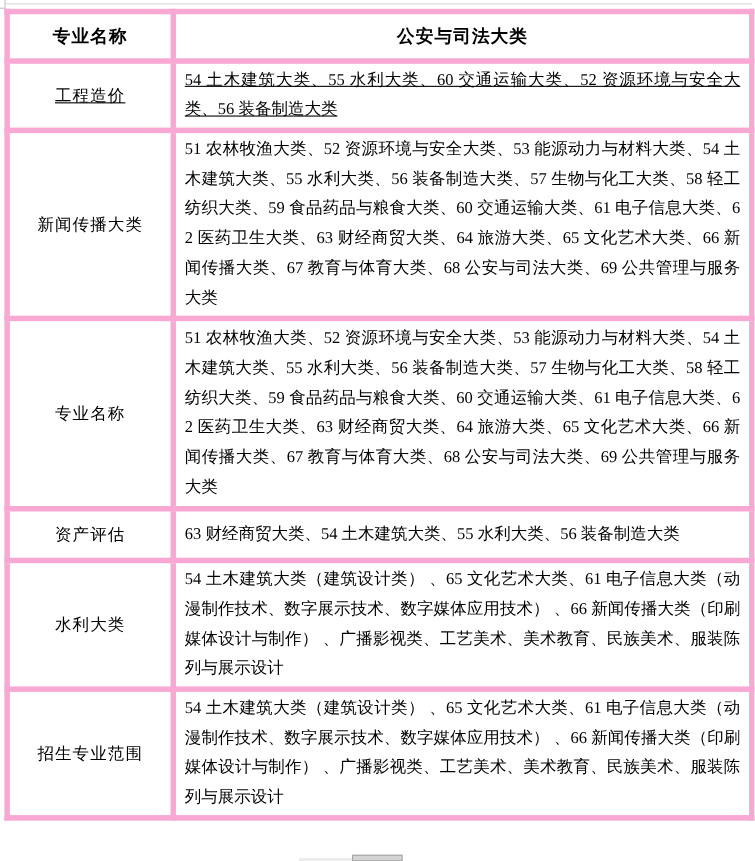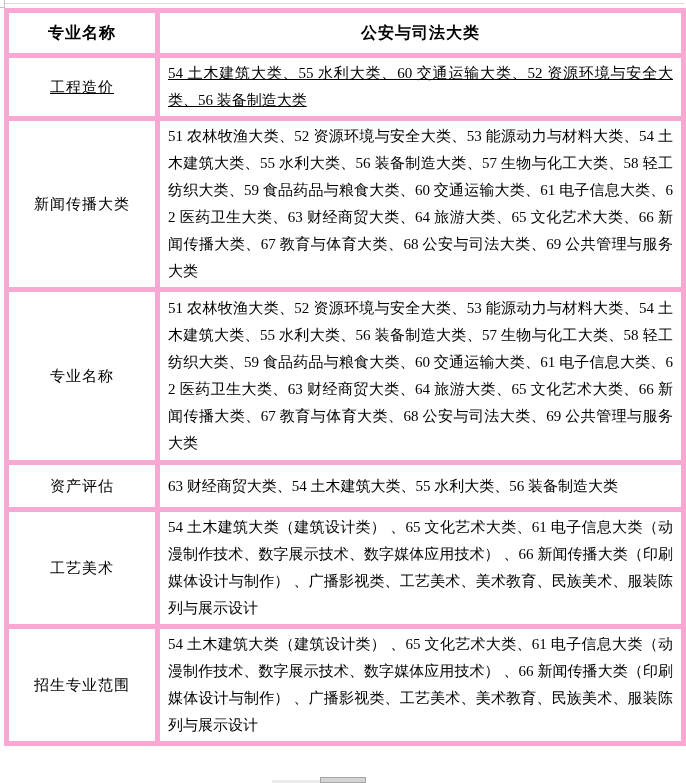--- a/index.html
+++ b/index.html
@@ -127,21 +127,21 @@
     </tr>
     <tr class="r3">
       <td class="major-cell">专业名称</td>
       <td class="scope-cell">51 农林牧渔大类、52 资源环境与安全大类、53 能源动力与材料大类、54 土木建筑大类、55 水利大类、56 装备制造大类、57 生物与化工大类、58 轻工纺织大类、59 食品药品与粮食大类、60 交通运输大类、61 电子信息大类、62 医药卫生大类、63 财经商贸大类、64 旅游大类、65 文化艺术大类、66 新闻传播大类、67 教育与体育大类、68 公安与司法大类、69 公共管理与服务大类</td>
     </tr>
     <tr class="r4">
       <td class="major-cell">资产评估</td>
       <td class="scope-cell">63 财经商贸大类、54 土木建筑大类、55 水利大类、56 装备制造大类</td>
     </tr>
     <tr class="r5">
-      <td class="major-cell">工艺美术</td>
+      <td class="major-cell">水利大类</td>
       <td class="scope-cell">54 土木建筑大类（建筑设计类） 、65 文化艺术大类、61 电子信息大类（动漫制作技术、数字展示技术、数字媒体应用技术） 、66 新闻传播大类（印刷媒体设计与制作） 、广播影视类、工艺美术、美术教育、民族美术、服装陈列与展示设计</td>
     </tr>
     <tr class="r6">
       <td class="major-cell">招生专业范围</td>
       <td class="scope-cell">54 土木建筑大类（建筑设计类） 、65 文化艺术大类、61 电子信息大类（动漫制作技术、数字展示技术、数字媒体应用技术） 、66 新闻传播大类（印刷媒体设计与制作） 、广播影视类、工艺美术、美术教育、民族美术、服装陈列与展示设计</td>
     </tr>
   </tbody>
 </table>
 
 <div class="scroll-track-frag"></div>

